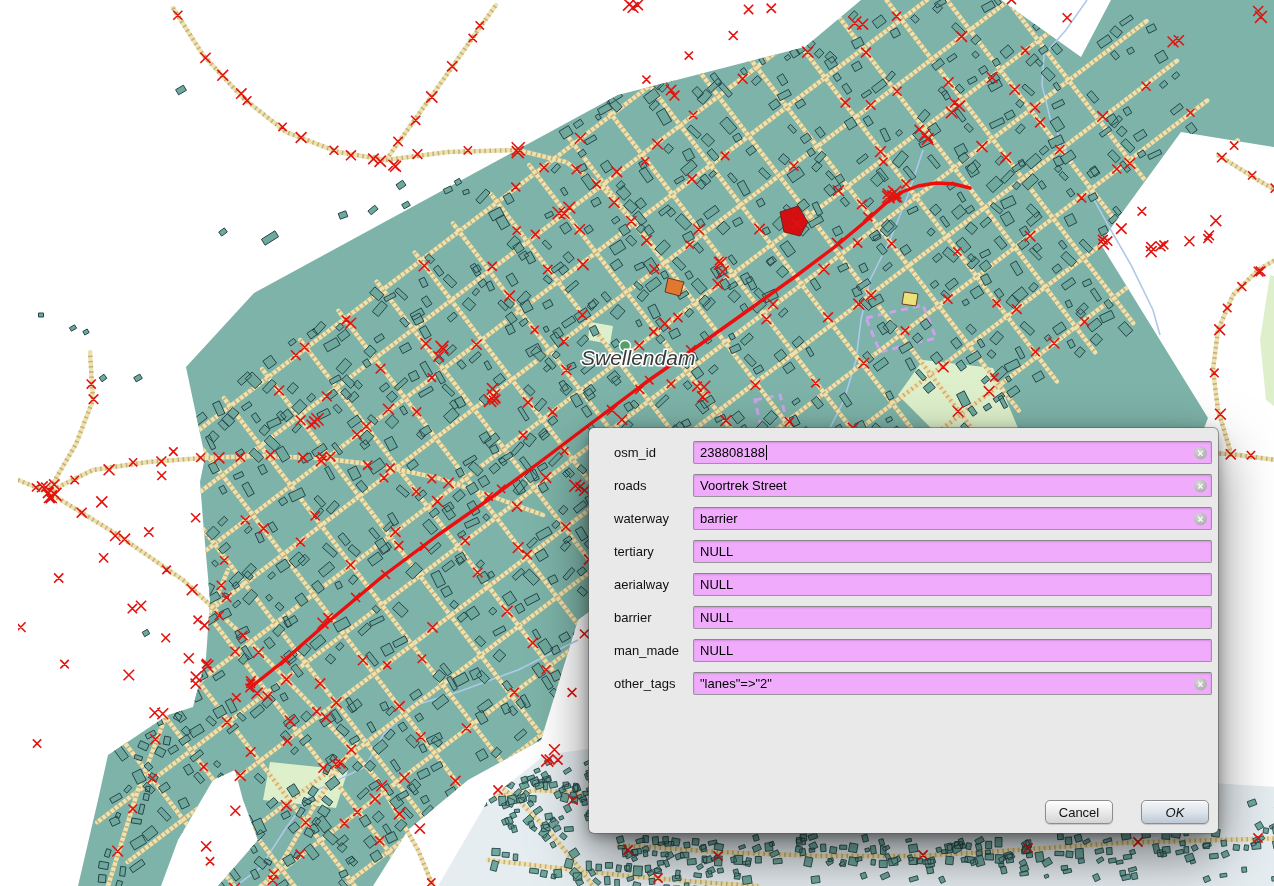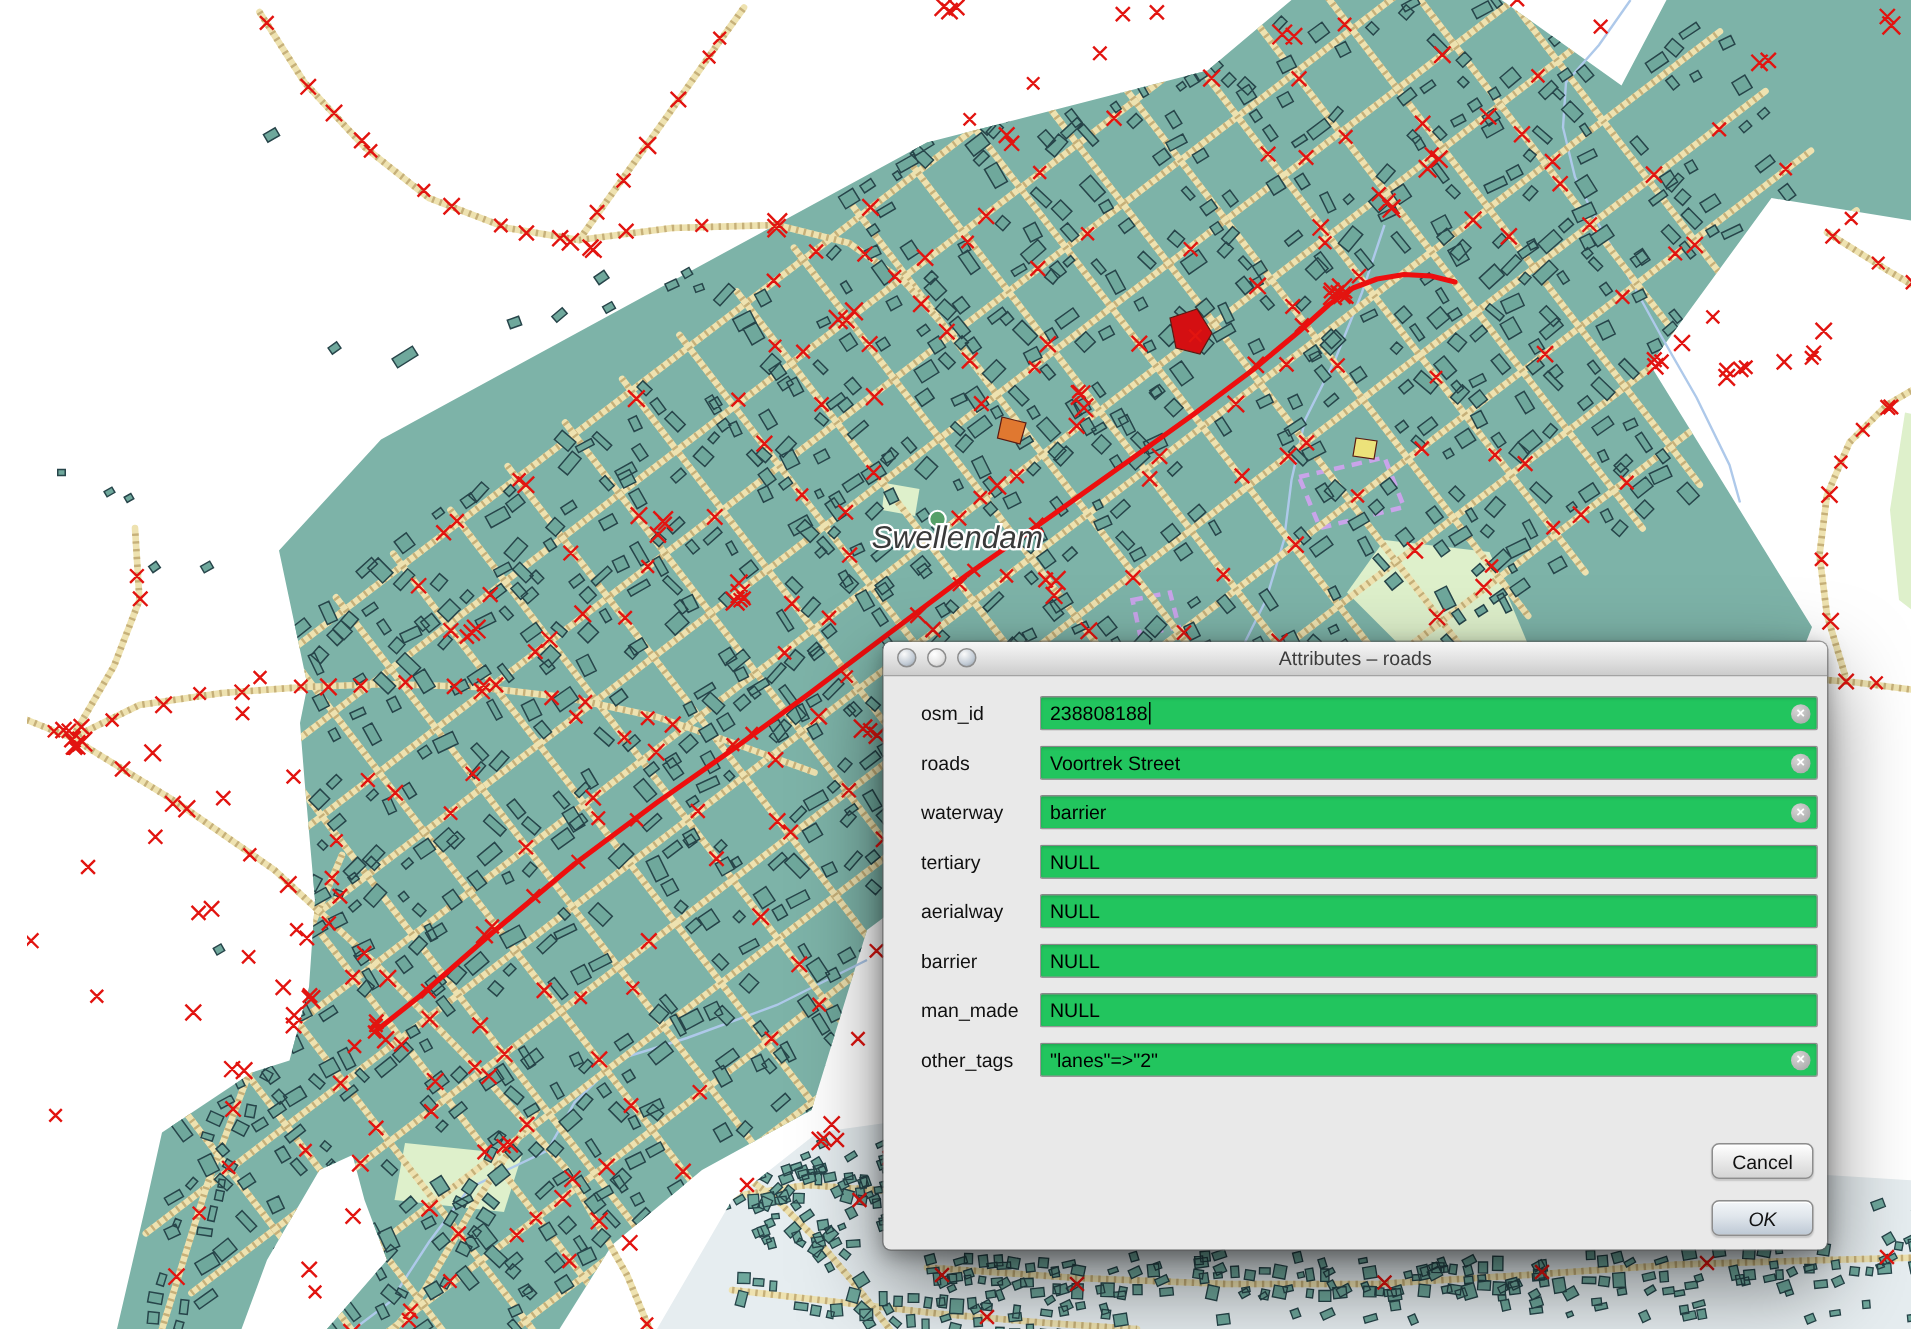--- a/index.html
+++ b/index.html
@@ -31,32 +31,32 @@
     width:13px;height:13px;border-radius:50%;
     background:radial-gradient(circle at 35% 28%, #fbfbfb, #c3ccd6 60%, #8d99a6);
     border:1px solid #8d8d8d;box-sizing:border-box;
   }
   .light.mid{background:radial-gradient(circle at 35% 28%, #ffffff, #e4e4e4 60%, #b9b9b9);}
   .fields{padding-top:13px;}
   .row{display:flex;align-items:center;height:23px;margin-bottom:10px;padding-left:14px;}
   .row label{width:79px;padding-left:11px;font-size:13px;color:#101010;flex:0 0 auto;}
   .input{
     position:relative;width:505px;height:21px;flex:0 0 auto;
-    background:#22c55e;border:1px solid #979797;border-top-color:#888;border-radius:2px;
+    background:#f0abfc;border:1px solid #979797;border-top-color:#888;border-radius:2px;
     box-shadow:inset 0 1px 2px rgba(0,0,0,.14);
     display:flex;align-items:center;padding:0 6px;font-size:13px;color:#000;
   }
   .caret{display:inline-block;width:1px;height:15px;background:#000;margin-left:1px;}
   .clearbtn{
     position:absolute;right:4px;top:50%;transform:translateY(-50%);
     width:13px;height:13px;border-radius:50%;
     background:radial-gradient(circle at 35% 30%, #d6d6d6, #a2a2a2);
     color:#fff;font-size:10px;line-height:13px;text-align:center;font-weight:bold;
   }
-  .buttons{position:absolute;right:9px;bottom:9px;display:flex;gap:14px;flex-direction:column;}
+  .buttons{position:absolute;right:9px;bottom:9px;display:flex;gap:28px;}
   .btn{
     min-width:68px;height:24px;border:1px solid #8d8d8d;border-radius:5px;
     background:linear-gradient(#ffffff,#ececec 45%,#d4d4d4);
     font-size:13px;color:#111;font-family:"Liberation Sans",sans-serif;
     box-shadow:inset 0 1px 0 #fff, 0 1px 1px rgba(0,0,0,.15);
   }
   .btn.ok{background:linear-gradient(#f3f6f9,#e0e6ec 45%,#bec9d5);font-style:italic;}
 </style>
 </head>
 <body>
@@ -197,28 +197,20 @@
       <polygon points="650,278 666,282 662,296 647,292" fill="#e07830" stroke="#5a1a12" stroke-width="0.8"></polygon>
       <polygon points="886,292 900,294 898,306 884,304" fill="#ece27a" stroke="#5a1a12" stroke-width="0.8"></polygon>
       <path d="M233.0 687.0L262.0 664.0L310.0 622.0L365.0 576.0L420.0 535.0L470.0 500.0L522.0 462.0L575.0 422.0L627.0 383.0L680.0 346.0L732.0 309.0L778.0 276.0L818.0 246.0L848.0 221.0L868.0 203.0L884.0 192.0L900.0 186.0L918.0 183.0L936.0 184.0L952.0 188.0" fill="none" stroke="#ee0e0e" stroke-width="3.4" stroke-linecap="round" stroke-linejoin="round"></path>
       <path d="M155.3 10.7L164.4 19.8M155.3 19.8L164.4 10.7M182.4 52.8L192.6 63.0M182.4 63.0L192.6 52.8M199.3 69.9L210.1 80.7M199.3 80.7L210.1 69.9M218.1 88.4L228.5 98.7M218.1 98.7L228.5 88.4M224.7 96.2L233.4 104.9M224.7 104.9L233.4 96.2M260.4 122.8L268.7 131.1M260.4 131.1L268.7 122.8M277.7 132.1L288.5 142.9M277.7 142.9L288.5 132.1M311.5 145.9L320.3 154.8M311.5 154.8L320.3 145.9M328.0 150.4L337.9 160.3M328.0 160.3L337.9 150.4M350.2 153.6L360.7 164.1M350.2 164.1L360.7 153.6M375.3 136.8L384.8 146.3M375.3 146.3L384.8 136.8M393.1 115.7L402.3 124.9M393.1 124.9L402.3 115.7M408.2 91.4L419.4 102.6M408.2 102.6L419.4 91.4M429.1 61.2L439.4 71.4M429.1 71.4L439.4 61.2M450.6 33.9L458.9 42.2M450.6 42.2L458.9 33.9M457.6 21.2L466.0 29.6M457.6 29.6L466.0 21.2M394.6 149.2L404.3 158.9M394.6 158.9L404.3 149.2M445.7 146.2L454.0 154.5M445.7 154.5L454.0 146.2M553.7 164.5L563.5 174.3M553.7 174.3L563.5 164.5M574.3 180.1L582.7 188.4M574.3 188.4L582.7 180.1M590.8 197.2L601.5 207.9M590.8 207.9L601.5 197.2M608.1 216.0L618.3 226.2M608.1 226.2L618.3 216.0M623.3 235.1L633.8 245.6M623.3 245.6L633.8 235.1M13.9 483.5L22.0 491.5M13.9 491.5L22.0 483.5M24.9 487.4L35.7 498.1M24.9 498.1L35.7 487.4M52.5 475.7L61.0 484.2M52.5 484.2L61.0 475.7M85.6 464.4L96.5 475.2M85.6 475.2L96.5 464.4M111.0 458.3L119.2 466.5M111.0 466.5L119.2 458.3M138.4 456.5L148.3 466.4M138.4 466.4L148.3 456.5M178.2 453.3L187.0 462.0M178.2 462.0L187.0 453.3M195.5 452.4L206.4 463.4M195.5 463.4L206.4 452.4M217.9 452.5L227.0 461.6M217.9 461.6L227.0 452.5M247.8 450.3L256.9 459.4M247.8 459.4L256.9 450.3M280.0 452.6L290.0 462.6M280.0 462.6L290.0 452.6M300.1 452.4L308.6 460.9M300.1 460.9L308.6 452.4M345.1 460.6L354.4 469.9M345.1 469.9L354.4 460.6M367.7 463.4L376.7 472.5M367.7 472.5L376.7 463.4M409.4 474.4L418.2 483.2M409.4 483.2L418.2 474.4M425.3 477.8L435.7 488.2M425.3 488.2L435.7 477.8M466.4 492.3L474.8 500.6M466.4 500.6L474.8 492.3M494.0 501.5L504.1 511.6M494.0 511.6L504.1 501.5M31.1 479.4L41.5 489.8M31.1 489.8L41.5 479.4M70.7 394.4L80.3 404.0M70.7 404.0L80.3 394.4M68.7 379.5L77.8 388.6M68.7 388.6L77.8 379.5M58.7 507.7L68.7 517.6M58.7 517.6L68.7 507.7M92.1 530.7L102.4 541.0M92.1 541.0L102.4 530.7M101.0 533.6L112.1 544.7M101.0 544.7L112.1 533.6M144.3 565.6L152.8 574.1M144.3 574.1L152.8 565.6M168.8 584.2L179.6 595.1M168.8 595.1L179.6 584.2M196.6 611.0L205.8 620.2M196.6 620.2L205.8 611.0M220.2 630.7L229.5 640.1M220.2 640.1L229.5 630.7M234.9 646.8L246.0 657.9M234.9 657.9L246.0 646.8M263.2 674.1L273.8 684.7M263.2 684.7L273.8 674.1M294.3 707.1L302.9 715.7M294.3 715.7L302.9 707.1M303.0 712.5L313.1 722.6M303.0 722.6L313.1 712.5M328.4 744.8L338.1 754.5M328.4 754.5L338.1 744.8M358.3 780.5L369.0 791.2M358.3 791.2L369.0 780.5M375.9 808.4L387.0 819.4M375.9 819.4L387.0 808.4M409.1 878.4L417.4 886.7M409.1 886.7L417.4 878.4M1266.6 248.4L1277.5 259.2M1266.6 259.2L1277.5 248.4M1237.8 266.5L1247.4 276.1M1237.8 276.1L1247.4 266.5M1235.7 266.8L1245.4 276.5M1235.7 276.5L1245.4 266.8M1219.4 282.1L1228.3 291.0M1219.4 291.0L1228.3 282.1M1205.0 303.9L1213.5 312.3M1205.0 312.3L1213.5 303.9M1196.3 324.4L1207.0 335.1M1196.3 335.1L1207.0 324.4M1192.0 368.6L1200.6 377.2M1192.0 377.2L1200.6 368.6M1197.0 408.7L1207.8 419.6M1197.0 419.6L1207.8 408.7M1159.2 443.3L1169.6 453.7M1159.2 453.7L1169.6 443.3M1207.7 449.3L1217.8 459.4M1207.7 459.4L1217.8 449.3M1228.8 451.0L1237.1 459.4M1228.8 459.4L1237.1 451.0M1259.9 457.5L1268.0 465.6M1259.9 465.6L1268.0 457.5M1199.0 152.7L1208.6 162.3M1199.0 162.3L1208.6 152.7M1230.0 171.2L1238.3 179.5M1230.0 179.5L1238.3 171.2M1252.6 183.6L1261.7 192.7M1252.6 192.7L1261.7 183.6M78.3 496.4L89.3 507.4M78.3 507.4L89.3 496.4M151.1 447.4L159.6 455.9M151.1 455.9L159.6 447.4M272.9 350.3L282.6 360.1M272.9 360.1L282.6 350.3M323.8 315.6L332.4 324.1M323.8 324.1L332.4 315.6M493.3 182.6L502.2 191.4M493.3 191.4L502.2 182.6M521.5 163.1L530.7 172.3M521.5 172.3L530.7 163.1M556.9 132.8L567.8 143.7M556.9 143.7L567.8 132.8M725.9 4.8L735.2 14.1M725.9 14.1L735.2 4.8M753.3 -15.2L763.2 -5.3M753.3 -5.3L763.2 -15.2M786.1 -39.8L796.1 -29.8M786.1 -29.8L796.1 -39.8M831.1 -76.7L839.7 -68.1M831.1 -68.1L839.7 -76.7M924.0 -149.0L934.8 -138.2M924.0 -138.2L934.8 -149.0M955.8 -170.9L966.7 -160.0M955.8 -160.0L966.7 -170.9M-2.1 622.3L7.6 632.0M-2.1 632.0L7.6 622.3M126.2 527.4L135.5 536.7M126.2 536.7L135.5 527.4M303.9 391.5L313.7 401.3M303.9 401.3L313.7 391.5M469.7 261.9L478.8 270.9M469.7 270.9L478.8 261.9M512.9 229.9L521.9 238.9M512.9 238.9L521.9 229.9M593.4 166.4L604.1 177.1M593.4 177.1L604.1 166.4M634.2 138.8L644.7 149.2M634.2 149.2L644.7 138.8M670.9 110.7L679.4 119.2M670.9 119.2L679.4 110.7M719.8 73.9L729.6 83.7M719.8 83.7L729.6 73.9M909.5 -70.9L919.7 -60.7M909.5 -60.7L919.7 -70.9M988.4 -133.7L997.4 -124.6M988.4 -124.6L997.4 -133.7M109.7 603.9L119.0 613.2M109.7 613.2L119.0 603.9M222.7 515.5L231.8 524.6M222.7 524.6L231.8 515.5M298.0 455.6L308.5 466.0M298.0 466.0L308.5 455.6M334.1 429.7L343.6 439.3M334.1 439.3L343.6 429.7M365.0 403.8L376.0 414.8M365.0 414.8L376.0 403.8M409.6 373.4L418.0 381.9M409.6 381.9L418.0 373.4M453.4 339.5L463.6 349.7M453.4 349.7L463.6 339.5M559.4 258.9L570.6 270.1M559.4 270.1L570.6 258.9M669.0 174.1L678.7 183.9M669.0 183.9L678.7 174.1M702.8 151.6L711.3 160.1M702.8 160.1L711.3 151.6M1012.1 -86.8L1023.0 -75.9M1012.1 -75.9L1023.0 -86.8M14.9 739.4L23.2 747.7M14.9 747.7L23.2 739.4M105.6 669.7L116.1 680.2M105.6 680.2L116.1 669.7M175.5 615.6L183.9 624.0M175.5 624.0L183.9 615.6M203.8 592.8L213.4 602.3M203.8 602.3L213.4 592.8M278.0 537.7L286.8 546.5M278.0 546.5L286.8 537.7M361.6 473.6L370.3 482.2M361.6 482.2L370.3 473.6M540.9 336.7L550.6 346.3M540.9 346.3L550.6 336.7M631.4 264.3L641.1 273.9M631.4 273.9L641.1 264.3M667.8 240.7L675.8 248.7M667.8 248.7L675.8 240.7M771.2 161.5L780.3 170.7M771.2 170.7L780.3 161.5M847.9 100.3L857.5 109.8M847.9 109.8L857.5 100.3M938.1 31.0L949.0 41.9M938.1 41.9L949.0 31.0M989.0 -4.9L998.0 4.1M989.0 4.1L998.0 -4.9M131.5 707.5L142.0 718.0M131.5 718.0L142.0 707.5M172.6 678.6L182.8 688.8M172.6 688.8L182.8 678.6M327.9 560.2L337.3 569.5M327.9 569.5L337.3 560.2M372.3 526.7L382.5 536.9M372.3 536.9L382.5 526.7M414.1 496.0L424.9 506.9M414.1 506.9L424.9 496.0M500.7 430.9L509.4 439.6M500.7 439.6L509.4 430.9M530.0 407.3L539.3 416.6M530.0 416.6L539.3 407.3M616.5 340.6L626.1 350.2M616.5 350.2L626.1 340.6M655.3 312.9L664.5 322.1M655.3 322.1L664.5 312.9M694.6 278.8L705.0 289.1M694.6 289.1L705.0 278.8M774.8 219.8L783.0 228.0M774.8 228.0L783.0 219.8M814.9 185.2L825.8 196.0M814.9 196.0L825.8 185.2M861.1 157.6L869.6 166.0M861.1 166.0L869.6 157.6M896.6 124.9L905.8 134.0M896.6 134.0L905.8 124.9M968.8 72.2L979.5 83.0M968.8 83.0L979.5 72.2M1003.0 46.3L1011.6 54.9M1003.0 54.9L1011.6 46.3M1044.6 13.3L1053.6 22.3M1044.6 22.3L1053.6 13.3M130.1 774.0L138.8 782.6M130.1 782.6L138.8 774.0M442.6 536.1L451.8 545.3M442.6 545.3L451.8 536.1M522.4 472.2L533.2 482.9M522.4 482.9L533.2 472.2M599.0 414.8L609.0 424.7M599.0 424.7L609.0 414.8M648.7 379.6L657.3 388.2M648.7 388.2L657.3 379.6M749.9 299.0L760.1 309.2M749.9 309.2L760.1 299.0M800.4 263.9L811.4 274.8M800.4 274.8L811.4 263.9M835.0 238.3L844.3 247.6M835.0 247.6L844.3 238.3M958.5 141.1L969.6 152.2M958.5 152.2L969.6 141.1M1012.0 102.7L1022.1 112.8M1012.0 112.8L1022.1 102.7M216.8 770.0L227.7 780.9M216.8 780.9L227.7 770.0M264.8 736.3L274.1 745.6M264.8 745.6L274.1 736.3M313.1 697.4L323.6 707.9M313.1 707.9L323.6 697.4M365.1 661.1L373.2 669.3M365.1 669.3L373.2 661.1M409.4 622.3L419.7 632.6M409.4 632.6L419.7 622.3M504.3 549.9L513.9 559.5M504.3 559.5L513.9 549.9M543.3 522.3L552.5 531.5M543.3 531.5L552.5 522.3M608.4 472.6L617.7 481.9M608.4 481.9L617.7 472.6M633.8 454.5L642.4 463.1M633.8 463.1L642.4 454.5M835.3 298.6L846.3 309.6M835.3 309.6L846.3 298.6M1037.0 145.0L1046.5 154.5M1037.0 154.5L1046.5 145.0M1079.3 111.1L1090.0 121.8M1079.3 121.8L1090.0 111.1M1123.6 81.7L1132.6 90.8M1123.6 90.8L1132.6 81.7M187.9 857.1L196.2 865.4M187.9 865.4L196.2 857.1M263.0 800.2L273.7 810.9M263.0 810.9L273.7 800.2M313.1 759.5L322.4 768.7M313.1 768.7L322.4 759.5M592.3 544.9L602.1 554.7M592.3 554.7L602.1 544.9M640.2 511.6L648.9 520.2M640.2 520.2L648.9 511.6M685.7 477.0L693.8 485.0M685.7 485.0L693.8 477.0M766.7 417.0L776.0 426.4M766.7 426.4L776.0 417.0M882.8 326.4L891.3 334.9M882.8 334.9L891.3 326.4M925.2 294.4L934.5 303.7M925.2 303.7L934.5 294.4M1006.7 230.7L1017.4 241.4M1006.7 241.4L1017.4 230.7M1059.1 193.4L1068.2 202.5M1059.1 202.5L1068.2 193.4M1094.3 164.5L1103.3 173.5M1094.3 173.5L1103.3 164.5M1168.4 108.7L1176.5 116.7M1168.4 116.7L1176.5 108.7M188.9 916.1L198.4 925.6M188.9 925.6L198.4 916.1M219.9 894.1L230.0 904.2M219.9 904.2L230.0 894.1M250.0 875.5L259.2 884.7M250.0 884.7L259.2 875.5M277.6 849.6L286.4 858.5M277.6 858.5L286.4 849.6M321.9 818.9L331.0 828.0M321.9 828.0L331.0 818.9M351.7 793.5L362.6 804.4M351.7 804.4L362.6 793.5M381.1 772.5L391.8 783.2M381.1 783.2L391.8 772.5M443.9 723.5L453.1 732.7M443.9 732.7L453.1 723.5M491.9 687.9L500.7 696.7M491.9 696.7L500.7 687.9M523.7 665.3L532.6 674.2M523.7 674.2L532.6 665.3M668.6 555.2L678.3 565.0M668.6 565.0L678.3 555.2M707.4 524.4L716.6 533.6M707.4 533.6L716.6 524.4M919.9 361.6L930.6 372.3M919.9 372.3L930.6 361.6M993.9 304.3L1003.6 313.9M993.9 313.9L1003.6 304.3M1085.0 236.4L1094.3 245.7M1085.0 245.7L1094.3 236.4M1119.6 207.0L1128.2 215.6M1119.6 215.6L1128.2 207.0M1212.0 141.4L1220.3 149.7M1212.0 149.7L1220.3 141.4M249.5 932.5L259.6 942.6M249.5 942.6L259.6 932.5M396.8 823.5L406.9 833.6M396.8 833.6L406.9 823.5M631.0 644.4L641.4 654.7M631.0 654.7L641.4 644.4M796.1 518.4L806.4 528.8M796.1 528.8L806.4 518.4M828.8 492.4L838.1 501.7M828.8 501.7L838.1 492.4M965.8 386.1L976.4 396.7M965.8 396.7L976.4 386.1M1030.6 337.7L1041.4 348.5M1030.6 348.5L1041.4 337.7M1062.1 317.3L1071.0 326.2M1062.1 326.2L1071.0 317.3M1192.4 215.2L1203.2 226.1M1192.4 226.1L1203.2 215.2M42.3 659.9L50.8 668.4M42.3 668.4L50.8 659.9M183.1 841.3L193.2 851.4M183.1 851.4L193.2 841.3M211.0 882.8L222.0 893.8M211.0 893.8L222.0 882.8M36.1 573.4L45.3 582.6M36.1 582.6L45.3 573.4M139.3 708.3L150.2 719.2M139.3 719.2L150.2 708.3M181.6 762.8L189.7 770.9M181.6 770.9L189.7 762.8M212.4 805.8L222.3 815.8M212.4 815.8L222.3 805.8M81.0 553.3L90.2 562.5M81.0 562.5L90.2 553.3M118.0 600.8L128.1 611.0M118.0 611.0L128.1 600.8M143.4 633.5L152.1 642.2M143.4 642.2L152.1 633.5M172.8 671.6L183.4 682.1M172.8 682.1L183.4 671.6M204.1 717.3L213.9 727.1M204.1 727.1L213.9 717.3M227.9 747.2L237.5 756.8M227.9 756.8L237.5 747.2M212.3 646.7L221.9 656.3M212.3 656.3L221.9 646.7M244.8 691.6L254.3 701.0M244.8 701.0L254.3 691.6M266.7 715.5L277.6 726.4M266.7 726.4L277.6 715.5M300.4 763.2L309.9 772.7M300.4 772.7L309.9 763.2M335.2 808.1L343.3 816.1M335.2 816.1L343.3 808.1M357.0 836.1L366.2 845.3M357.0 845.3L366.2 836.1M139.3 471.2L148.1 480.0M139.3 480.0L148.1 471.2M173.1 513.2L182.2 522.3M173.1 522.3L182.2 513.2M202.1 556.2L210.4 564.5M202.1 564.5L210.4 556.2M297.0 678.4L307.2 688.7M297.0 688.7L307.2 678.4M240.5 523.4L250.6 533.6M240.5 533.6L250.6 523.4M305.5 613.1L314.6 622.2M305.5 622.2L314.6 613.1M339.9 655.3L349.8 665.3M339.9 665.3L349.8 655.3M376.3 701.1L386.7 711.5M376.3 711.5L386.7 701.1M398.0 732.3L407.4 741.7M398.0 741.7L407.4 732.3M432.3 775.9L442.4 786.0M432.3 786.0L442.4 775.9M292.5 511.2L301.9 520.5M292.5 520.5L301.9 511.2M399.7 654.5L408.1 663.0M399.7 663.0L408.1 654.5M256.1 385.5L266.1 395.5M256.1 395.5L266.1 385.5M277.7 415.5L287.5 425.2M277.7 425.2L287.5 415.5M307.8 451.7L317.4 461.4M307.8 461.4L317.4 451.7M376.4 541.0L385.3 549.9M376.4 549.9L385.3 541.0M282.0 342.7L291.2 351.9M282.0 351.9L291.2 342.7M343.0 421.0L353.5 431.5M343.0 431.5L353.5 421.0M393.9 487.2L402.7 496.0M393.9 496.0L402.7 487.2M454.9 567.7L464.4 577.3M454.9 577.3L464.4 567.7M483.7 605.8L494.6 616.6M483.7 616.6L494.6 605.8M509.7 637.8L520.0 648.0M509.7 648.0L520.0 637.8M549.6 688.1L558.4 696.9M549.6 696.9L558.4 688.1M327.1 317.7L338.1 328.6M327.1 328.6L338.1 317.7M357.7 363.9L367.3 373.5M357.7 373.5L367.3 363.9M394.3 407.4L403.2 416.3M394.3 416.3L403.2 407.4M494.8 542.3L505.5 553.0M494.8 553.0L505.5 542.3M561.9 629.5L570.8 638.3M561.9 638.3L570.8 629.5M594.3 672.5L603.3 681.6M594.3 681.6L603.3 672.5M402.5 338.3L413.4 349.2M402.5 349.2L413.4 338.3M566.0 554.5L576.1 564.6M566.0 564.6L576.1 554.5M606.5 606.3L615.8 615.6M606.5 615.6L615.8 606.3M626.2 634.9L636.7 645.3M626.2 645.3L636.7 634.9M400.7 260.2L411.8 271.3M400.7 271.3L411.8 260.2M504.9 397.4L514.9 407.4M504.9 407.4L514.9 397.4M542.4 447.0L550.5 455.1M542.4 455.1L550.5 447.0M650.1 584.7L659.0 593.7M650.1 593.7L659.0 584.7M486.4 290.6L496.8 301.0M486.4 301.0L496.8 290.6M512.6 325.7L520.7 333.9M512.6 333.9L520.7 325.7M543.5 365.1L553.3 375.0M543.5 375.0L553.3 365.1M607.4 451.8L617.2 461.6M607.4 461.6L617.2 451.8M647.8 504.0L656.1 512.2M647.8 512.2L656.1 504.0M675.5 540.3L684.6 549.3M675.5 549.3L684.6 540.3M494.6 226.5L502.8 234.8M494.6 234.8L502.8 226.5M525.0 264.9L534.4 274.3M525.0 274.3L534.4 264.9M559.7 310.2L569.1 319.7M559.7 319.7L569.1 310.2M617.3 385.0L626.3 394.0M617.3 394.0L626.3 385.0M723.2 522.9L732.8 532.5M723.2 532.5L732.8 522.9M556.6 224.2L566.9 234.5M556.6 234.5L566.9 224.2M702.4 415.1L713.4 426.0M702.4 426.0L713.4 415.1M732.4 380.2L742.3 390.0M732.4 390.0L742.3 380.2M794.7 457.4L805.3 468.0M794.7 468.0L805.3 457.4M827.7 502.6L838.5 513.4M827.7 513.4L838.5 502.6M623.0 157.3L631.1 165.4M623.0 165.4L631.1 157.3M675.3 224.2L685.9 234.8M675.3 234.8L685.9 224.2M743.5 314.3L753.4 324.2M743.5 324.2L753.4 314.3M793.2 378.7L801.9 387.4M793.2 387.4L801.9 378.7M829.8 422.6L840.3 433.1M829.8 433.1L840.3 422.6M624.4 75.5L632.5 83.6M624.4 83.6L632.5 75.5M736.4 223.9L746.7 234.2M736.4 234.2L746.7 223.9M805.2 312.4L814.9 322.1M805.2 322.1L814.9 312.4M840.5 357.8L851.1 368.4M840.5 368.4L851.1 357.8M666.7 51.5L674.9 59.6M666.7 59.6L674.9 51.5M848.1 290.2L858.0 300.1M848.1 300.1L858.0 290.2M934.8 406.0L945.4 416.7M934.8 416.7L945.4 406.0M710.8 31.1L719.7 40.0M710.8 40.0L719.7 31.1M839.0 199.5L848.6 209.1M839.0 209.1L848.6 199.5M869.2 239.0L878.4 248.2M869.2 248.2L878.4 239.0M972.1 373.0L980.7 381.6M972.1 381.6L980.7 373.0M748.6 3.6L757.9 12.9M748.6 12.9L757.9 3.6M784.2 46.5L795.3 57.6M784.2 57.6L795.3 46.5M822.6 97.9L832.2 107.5M822.6 107.5L832.2 97.9M857.1 146.3L867.8 157.0M857.1 157.0L867.8 146.3M883.4 179.4L892.7 188.7M883.4 188.7L892.7 179.4M935.3 247.4L943.4 255.5M935.3 255.5L943.4 247.4M974.5 299.1L982.8 307.4M974.5 307.4L982.8 299.1M1013.0 347.4L1021.9 356.3M1013.0 356.3L1021.9 347.4M843.1 47.6L852.9 57.4M843.1 57.4L852.9 47.6M874.6 86.8L883.6 95.8M874.6 95.8L883.6 86.8M814.4 -69.3L823.2 -60.5M814.4 -60.5L823.2 -69.3M874.0 11.9L882.8 20.7M874.0 20.7L882.8 11.9M925.3 77.3L935.5 87.5M925.3 87.5L935.5 77.3M982.6 152.3L993.2 162.9M982.6 162.9L993.2 152.3M991.4 84.3L1001.9 94.8M991.4 94.8L1001.9 84.3M1017.1 117.5L1027.1 127.4M1017.1 127.4L1027.1 117.5M1098.1 223.4L1108.6 233.9M1098.1 233.9L1108.6 223.4M923.0 -87.4L934.1 -76.4M923.0 -76.4L934.1 -87.4M947.5 -50.0L956.8 -40.7M947.5 -40.7L956.8 -50.0M1106.5 158.0L1117.2 168.6M1106.5 168.6L1117.2 158.0M1166.5 236.3L1176.4 246.3M1166.5 246.3L1176.4 236.3M198.6 580.7L207.9 589.9M198.6 589.9L207.9 580.7M181.8 620.6L191.3 630.1M181.8 630.1L191.3 620.6M165.8 653.3L175.8 663.3M165.8 663.3L175.8 653.3M132.3 734.2L142.5 744.4M132.3 744.4L142.5 734.2M110.5 804.5L119.1 813.1M110.5 813.1L119.1 804.5M94.3 845.7L105.0 856.5M94.3 856.5L105.0 845.7M316.8 757.7L327.3 768.2M316.8 768.2L327.3 757.7M282.9 817.7L292.5 827.3M282.9 827.3L292.5 817.7M250.9 869.3L260.5 878.9M250.9 878.9L260.5 869.3M262.8 656.0L272.3 665.5M262.8 665.5L272.3 656.0M299.5 617.8L310.5 628.7M299.5 628.7L310.5 617.8M333.1 592.9L342.1 602.0M333.1 602.0L342.1 592.9M363.1 570.0L372.0 579.0M363.1 579.0L372.0 570.0M402.1 542.3L410.6 550.7M402.1 550.7L410.6 542.3M479.1 484.8L487.2 493.0M479.1 493.0L487.2 484.8M588.9 405.1L599.1 415.3M588.9 415.3L599.1 405.1M627.0 376.0L635.4 384.4M627.0 384.4L635.4 376.0M668.1 345.3L677.6 354.9M668.1 354.9L677.6 345.3M813.9 237.9L824.6 248.6M813.9 248.6L824.6 237.9M845.4 212.3L854.5 221.4M845.4 221.4L854.5 212.3M228.1 676.4L237.6 685.9M228.1 685.9L237.6 676.4M233.5 687.6L244.7 698.8M233.5 698.8L244.7 687.6M228.3 679.2L237.0 687.9M228.3 687.9L237.0 679.2M227.4 683.8L235.9 692.3M227.4 692.3L235.9 683.8M19.0 481.4L29.7 492.1M19.0 492.1L29.7 481.4M26.0 490.2L38.8 503.0M26.0 503.0L38.8 490.2M27.8 494.3L36.7 503.1M27.8 503.1L36.7 494.3M23.2 482.5L32.6 491.9M23.2 491.9L32.6 482.5M30.4 487.9L43.4 500.9M30.4 500.9L43.4 487.9M370.4 159.8L381.0 170.4M370.4 170.4L381.0 159.8M356.6 155.6L367.9 166.9M356.6 166.9L367.9 155.6M372.1 160.9L383.0 171.8M372.1 171.8L383.0 160.9M870.1 185.7L883.3 198.9M870.1 198.9L883.3 185.7M869.2 190.3L878.1 199.2M869.2 199.2L878.1 190.3M864.2 190.9L876.5 203.3M864.2 203.3L876.5 190.9M871.1 191.3L882.3 202.5M871.1 202.5L882.3 191.3M874.3 192.6L884.2 202.4M874.3 202.4L884.2 192.6M864.7 188.6L874.9 198.8M864.7 198.8L874.9 188.6M545.5 201.7L557.2 213.4M545.5 213.4L557.2 201.7M534.6 206.8L547.0 219.2M534.6 219.2L547.0 206.8M541.0 208.2L551.6 218.8M541.0 218.8L551.6 208.2M1137.5 241.3L1147.5 251.3M1137.5 251.3L1147.5 241.3M1127.7 246.1L1138.6 257.1M1127.7 257.1L1138.6 246.1M1128.3 242.1L1137.5 251.3M1128.3 251.3L1137.5 242.1M1141.4 240.4L1150.3 249.3M1141.4 249.3L1150.3 240.4M679.9 380.8L692.3 393.2M679.9 393.2L692.3 380.8M679.2 391.4L690.2 402.5M679.2 402.5L690.2 391.4M674.3 381.7L683.9 391.4M674.3 391.4L683.9 381.7M469.2 389.5L481.8 402.0M469.2 402.0L481.8 389.5M468.9 383.1L480.3 394.5M468.9 394.5L480.3 383.1M465.9 394.5L478.3 406.9M465.9 406.9L478.3 394.5M473.5 394.4L482.4 403.4M473.5 403.4L482.4 394.4M471.1 395.5L480.3 404.7M471.1 404.7L480.3 395.5M614.5 -0.2L624.9 10.1M614.5 10.1L624.9 -0.2M605.1 -1.8L617.5 10.6M605.1 10.6L617.5 -1.8M609.6 2.0L620.4 12.8M609.6 12.8L620.4 2.0M830.3 16.5L843.3 29.5M830.3 29.5L843.3 16.5M839.2 18.8L850.1 29.6M839.2 29.6L850.1 18.8M1237.0 11.0L1248.8 22.9M1237.0 22.9L1248.8 11.0M1235.2 6.0L1245.2 16.0M1235.2 16.0L1245.2 6.0M1149.6 36.5L1160.4 47.3M1149.6 47.3L1160.4 36.5M1155.8 35.2L1165.9 45.3M1155.8 45.3L1165.9 35.2M526.7 754.5L535.6 763.4M526.7 763.4L535.6 754.5M523.2 754.6L535.3 766.6M523.2 766.6L535.3 754.6M531.1 744.2L541.8 755.0M531.1 755.0L541.8 744.2M647.9 84.9L658.3 95.3M647.9 95.3L658.3 84.9M651.5 90.6L661.4 100.5M651.5 100.5L661.4 90.6M901.2 129.0L912.3 140.2M901.2 140.2L912.3 129.0M905.9 133.6L915.0 142.7M905.9 142.7L915.0 133.6M903.8 133.1L915.6 145.0M903.8 145.0L915.6 133.1M1080.0 234.9L1089.7 244.6M1080.0 244.6L1089.7 234.9M1080.3 238.9L1090.9 249.6M1080.3 249.6L1090.9 238.9M183.3 660.2L195.4 672.3M183.3 672.3L195.4 660.2M183.9 658.9L193.4 668.4M183.9 668.4L193.4 658.9M696.9 256.7L705.6 265.4M696.9 265.4L705.6 256.7M698.6 265.8L710.8 278.0M698.6 278.0L710.8 265.8M696.0 257.0L708.8 269.8M696.0 269.8L708.8 257.0M417.6 340.9L430.6 353.9M417.6 353.9L430.6 340.9M420.8 344.6L429.8 353.5M420.8 353.5L429.8 344.6M415.3 351.2L425.9 361.8M415.3 361.8L425.9 351.2M291.2 416.4L301.9 427.1M291.2 427.1L301.9 416.4M288.6 419.8L297.9 429.1M288.6 429.1L297.9 419.8M293.4 413.3L305.6 425.5M293.4 425.5L305.6 413.3M551.3 479.7L563.4 491.8M551.3 491.8L563.4 479.7M557.5 482.3L566.7 491.5M557.5 491.5L566.7 482.3M561.2 484.7L572.4 495.8M561.2 495.8L572.4 484.7M640.9 317.8L652.7 329.6M640.9 329.6L652.7 317.8M631.2 327.4L639.9 336.1M631.2 336.1L639.9 327.4M214.0 693.2L222.7 701.9M214.0 701.9L222.7 693.2M932.0 98.4L941.1 107.5M932.0 107.5L941.1 98.4M935.6 100.4L947.0 111.8M935.6 111.8L947.0 100.4M927.9 106.7L939.5 118.3M927.9 118.3L939.5 106.7M493.7 146.1L505.7 158.1M493.7 158.1L505.7 146.1M493.7 142.3L506.7 155.4M493.7 155.4L506.7 142.3M1186.3 230.5L1196.0 240.2M1186.3 240.2L1196.0 230.5M1185.3 234.1L1194.3 243.0M1185.3 243.0L1194.3 234.1M475.4 785.4L484.6 794.6M475.4 794.6L484.6 785.4M550.4 795.4L559.6 804.6M550.4 804.6L559.6 795.4M605.4 845.4L614.6 854.6M605.4 854.6L614.6 845.4M695.4 851.4L704.6 860.6M695.4 860.6L704.6 851.4M900.4 850.4L909.6 859.6M900.4 859.6L909.6 850.4M1005.4 843.4L1014.6 852.6M1005.4 852.6L1014.6 843.4M1115.4 837.4L1124.6 846.6M1115.4 846.6L1124.6 837.4M535.4 755.4L544.6 764.6M535.4 764.6L544.6 755.4M570.4 767.4L579.6 776.6M570.4 776.6L579.6 767.4M635.4 873.4L644.6 882.6M635.4 882.6L644.6 873.4M1235.4 833.4L1244.6 842.6M1235.4 842.6L1244.6 833.4" fill="none" stroke="#e21410" stroke-width="1.6"></path>
       <circle cx="607" cy="346" r="5.5" fill="#56a068" stroke="#ffffff" stroke-width="1.4"></circle>
       <text x="563" y="365" fill="#3a3a3a" stroke="#ffffff" stroke-width="3" paint-order="stroke" font-size="21" font-style="italic" font-family="&quot;Liberation Sans&quot;,sans-serif">Swellendam</text>
     </svg>
   </div>
 
 <div class="dialog">
-  <div class="titlebar">
-    <div class="lights">
-      <span class="light"></span>
-      <span class="light mid"></span>
-      <span class="light"></span>
-    </div>
-    <div class="title">Attributes – roads</div>
-  </div>
   <div class="fields" id="fields">
       <div class="row">
         <label>osm_id</label>
         <div class="input">
           <span>238808188</span>
           <span class="caret"></span>
           <span class="clearbtn">×</span>
         </div>
       </div>
       <div class="row">

